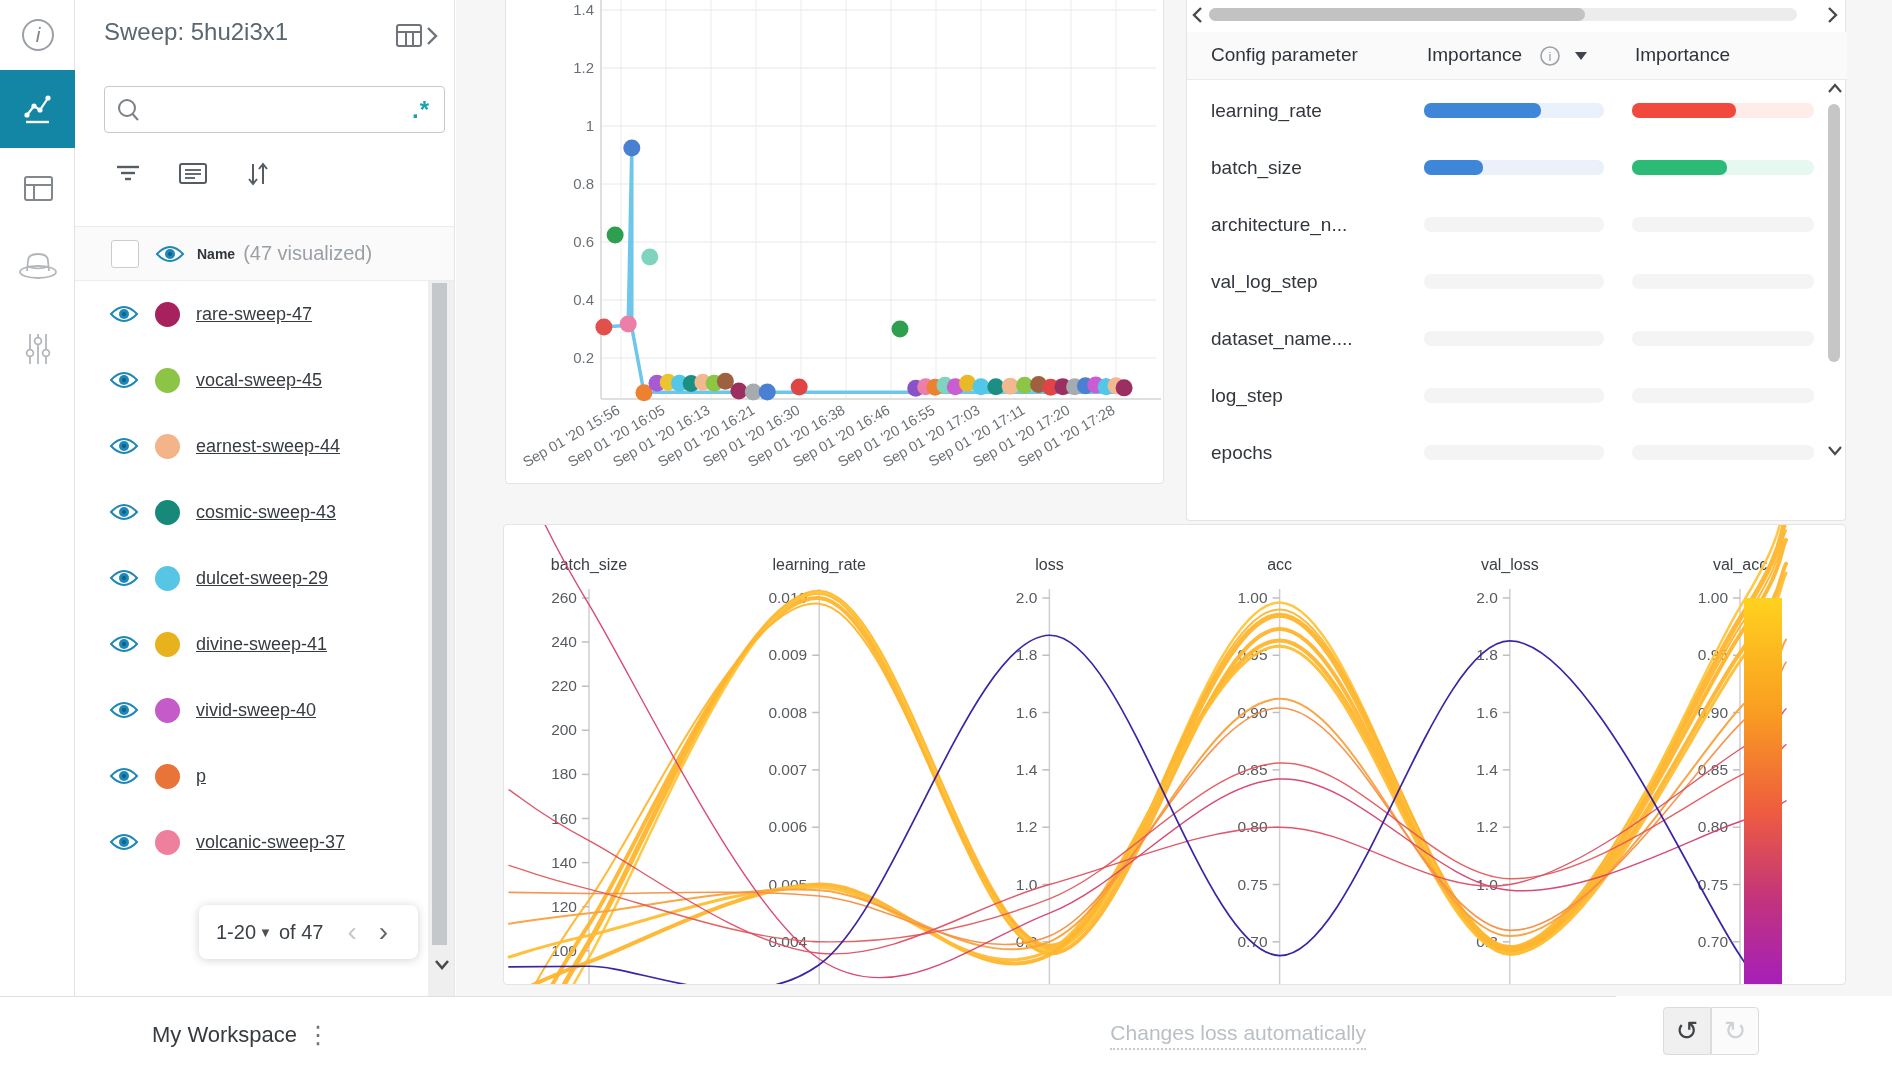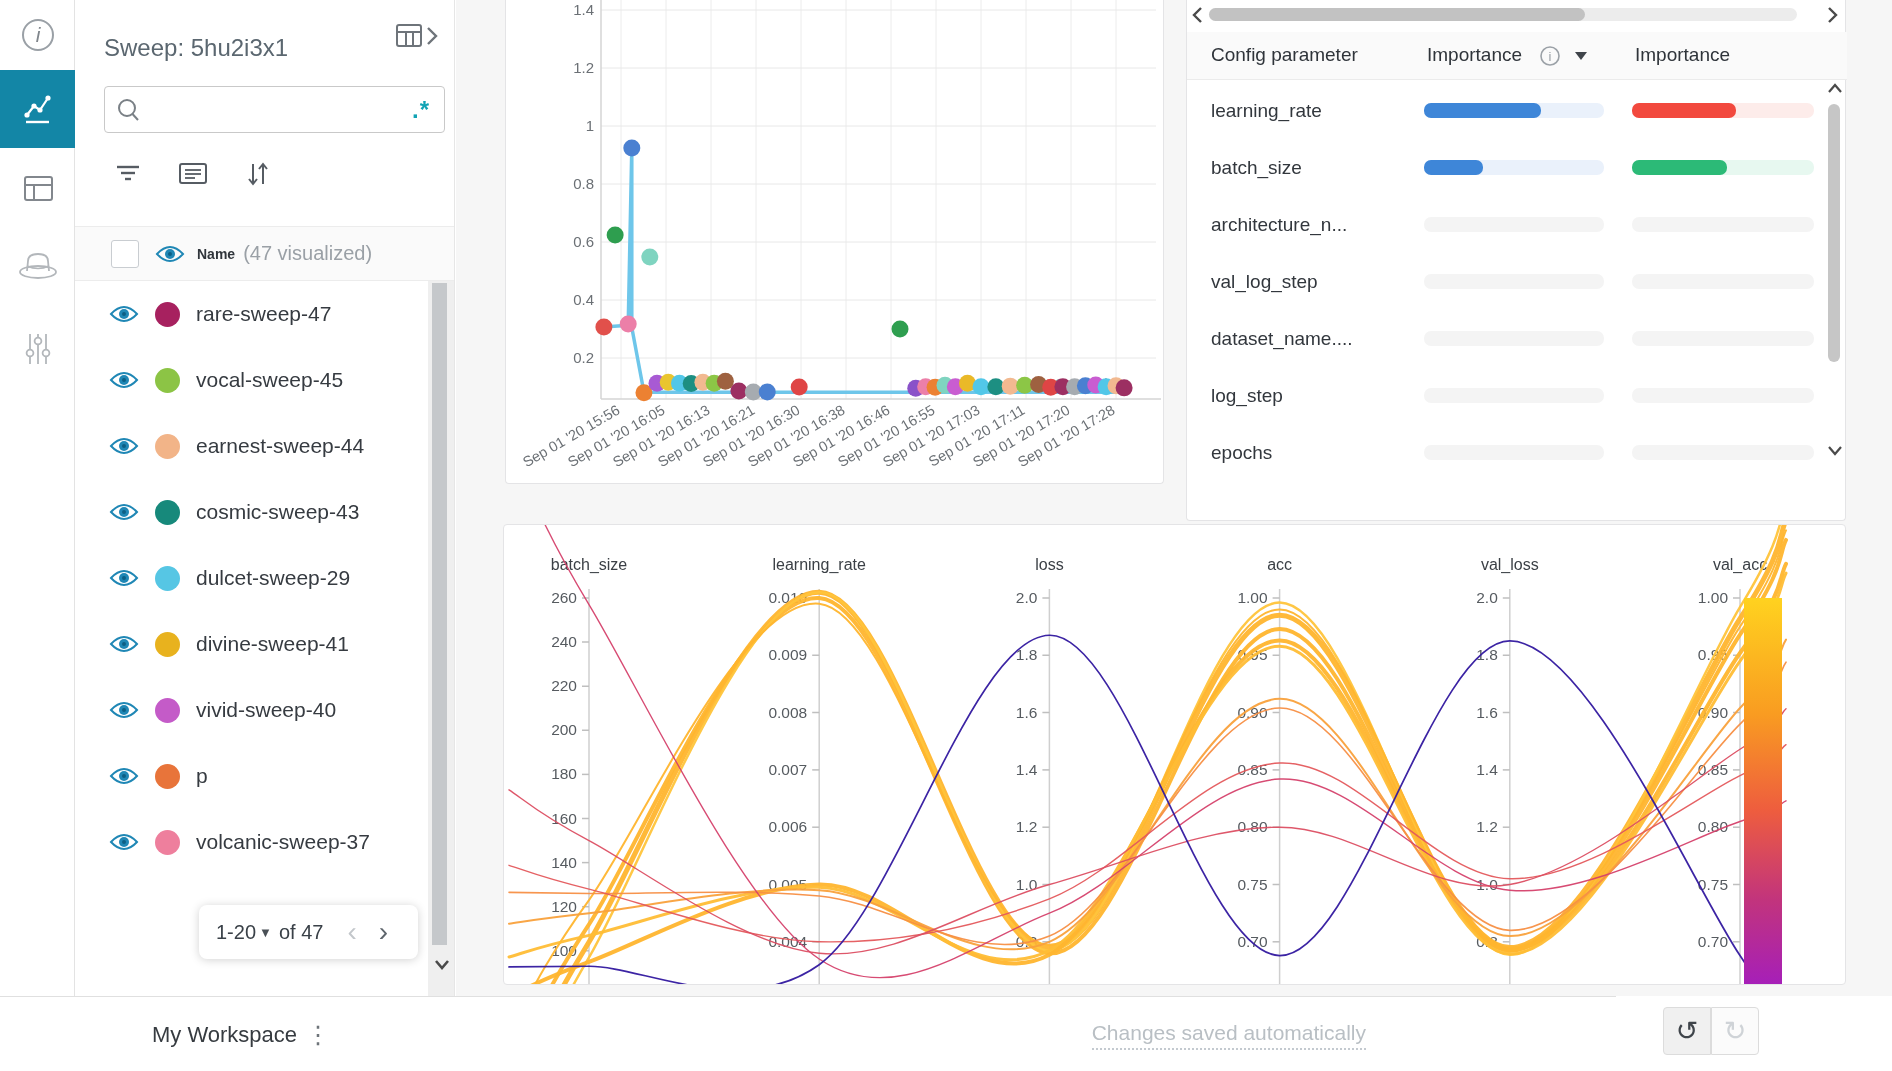--- a/index.html
+++ b/index.html
@@ -5,34 +5,34 @@
   * { margin:0; padding:0; box-sizing:border-box; }
   html,body { width:1892px; height:1071px; overflow:hidden; background:#ffffff;
     font-family:"Liberation Sans", sans-serif; }
   .abs { position:absolute; }
   
   #sidebar { left:0; top:0; width:75px; height:996px; background:#fff; border-right:1px solid #e3e3e3; z-index:5;}
   .side-icon { position:absolute; left:0; width:75px; display:flex; justify-content:center; align-items:center; cursor:pointer;}
   .side-active { background:#1386A6; }
   
   #run-panel { left:75px; top:0; width:380px; height:996px; background:#fff; border-right:1px solid #e6e6e6; z-index:4; overflow:hidden;}
-  #panel-title { left:29px; top:34px; font-size:24px; color:#5b6770; }
+  #panel-title { left:29px; top:18px; font-size:24px; color:#5b6770; }
   #title-icon { left:320px; top:22px; cursor:pointer; }
   #search-box { left:29px; top:86px; width:341px; height:47px; border:1px solid #c9c9c9; border-radius:4px; background:#fff; display:flex; align-items:center; }
   #search-input { border:none; outline:none; flex:1; height:100%; font-size:18px; color:#333; background:transparent; }
   #regex-icon { color:#12a3b4; font-size:24px; font-weight:bold; padding-right:14px; letter-spacing:1px; cursor:pointer;}
   .tool-icon { position:absolute; top:158px; cursor:pointer; }
   #header-row { left:0; top:226px; width:380px; height:55px; background:#fafafa; border-top:1px solid #ececec; border-bottom:1px solid #ececec; display:flex; align-items:center; }
   #select-all { width:28px; height:28px; border:1px solid #c9cdd1; border-radius:3px; background:#fff; margin-left:36px; cursor:pointer;}
   #name-label { font-size:14px; font-weight:bold; color:#30353b; margin-left:12px;}
   #count-label { font-size:20px; color:#9aa0a6; margin-left:8px; }
   #run-rows { left:0; top:281px; width:352px; height:715px; overflow:hidden; }
   .run-row { position:relative; height:66px; display:flex; align-items:center; cursor:pointer; }
   .run-dot { width:25px; height:25px; border-radius:50%; margin-left:16px; flex:none;}
-  .run-label { font-size:21px; color:#363b41; margin-left:16px; white-space:nowrap;}
+  .run-label { font-size:18px; color:#363b41; margin-left:16px; white-space:nowrap;text-decoration:underline;}
   .eye-wrap { margin-left:34px; flex:none; display:flex; cursor:pointer;}
   
   #run-scroll { left:353px; top:281px; width:27px; height:715px; background:#efefef; }
   #run-thumb { left:357px; top:283px; width:15px; height:662px; background:#c5c8cb; cursor:pointer;}
   
   #pagination { left:124px; top:905px; width:219px; height:54px; background:#fff; border-radius:8px;
      box-shadow:0 1px 10px rgba(0,0,0,0.18); display:flex; align-items:center; z-index:6; }
   #page-range { font-size:20px; color:#3a4148; margin-left:17px; }
   #page-caret { font-size:13px; color:#4a5056; margin-left:3px; cursor:pointer;}
   #page-of { font-size:20px; color:#3a4148; margin-left:7px; }
@@ -569,16 +569,16 @@
       <path d="M 5,-79.85374999999998 C 18.333333333333336,-53.27562499999998 33.300000000000004,-6.025624999999991 85,79.615 C 136.7,165.25562499999998 238.46666666666664,382.56749999999994 315.2,433.98999999999995 C 391.93333333333334,485.41249999999997 468.66666666666663,418.13699999999994 545.4,388.15 C 622.1333333333333,358.163 698.8666666666666,257.888 775.5999999999999,254.06799999999998 C 852.3333333333333,250.248 929.0666666666666,358.163 1005.8,365.23 C 1082.5333333333333,372.297 1189.9666666666667,311.3679999999999 1236,296.46999999999986 C 1282.0333333333333,281.57199999999983 1274.3333333333333,279.2799999999998 1282,275.8419999999998" fill="none" stroke="#D5416B" stroke-width="1.4" stroke-linecap="round" opacity="0.95"></path>
       <path d="M 5,264.83050000000003 C 18.333333333333336,273.28375000000005 33.300000000000004,288.31175 85,315.55 C 136.7,342.78825 238.46666666666664,420.935 315.2,428.26 C 391.93333333333334,435.585 468.66666666666663,380.51 545.4,359.5 C 622.1333333333333,338.49 698.8666666666666,302.1999999999999 775.5999999999999,302.1999999999999 C 852.3333333333333,302.1999999999999 929.0666666666666,372.488 1005.8,359.5 C 1082.5333333333333,346.512 1189.9666666666667,253.57139999999998 1236,224.27199999999996 C 1282.0333333333333,194.97259999999994 1274.3333333333333,190.46499999999995 1282,183.70359999999994" fill="none" stroke="#DC4E62" stroke-width="1.4" stroke-linecap="round" opacity="0.95"></path>
       <path d="M 5,441.91675000000004 C 18.333333333333336,441.803125 33.300000000000004,441.601125 85,441.235 C 136.7,440.868875 238.46666666666664,494.885 315.2,439.71999999999997 C 391.93333333333334,384.55499999999995 468.66666666666663,111.77299999999998 545.4,110.24499999999998 C 622.1333333333333,108.71699999999997 698.8666666666666,429.597 775.5999999999999,430.55199999999996 C 852.3333333333333,431.50699999999995 929.0666666666666,115.97499999999997 1005.8,115.97499999999997 C 1082.5333333333333,115.97499999999997 1189.9666666666667,362.39365 1236,430.55199999999996 C 1282.0333333333333,498.71034999999995 1274.3333333333333,509.19624999999996 1282,524.9250999999999" fill="none" stroke="#31189F" stroke-width="1.7" stroke-linecap="round" opacity="0.95"></path>
       <rect x="1240" y="73" width="38" height="386" fill="url(#vagrad)"></rect>
     </svg>
 </div>
 
 <div id="bottom-bar" class="abs">
   <span id="ws-title">My Workspace</span>
   <span id="ws-kebab">⋮</span>
-  <span id="save-status">Changes saved automatically</span>
+  <span id="save-status">Changes loss automatically</span>
 </div>
 <div id="undo-btn" class="histbtn">↺</div>
 <div id="redo-btn" class="histbtn">↻</div>
 
 </body></html>

